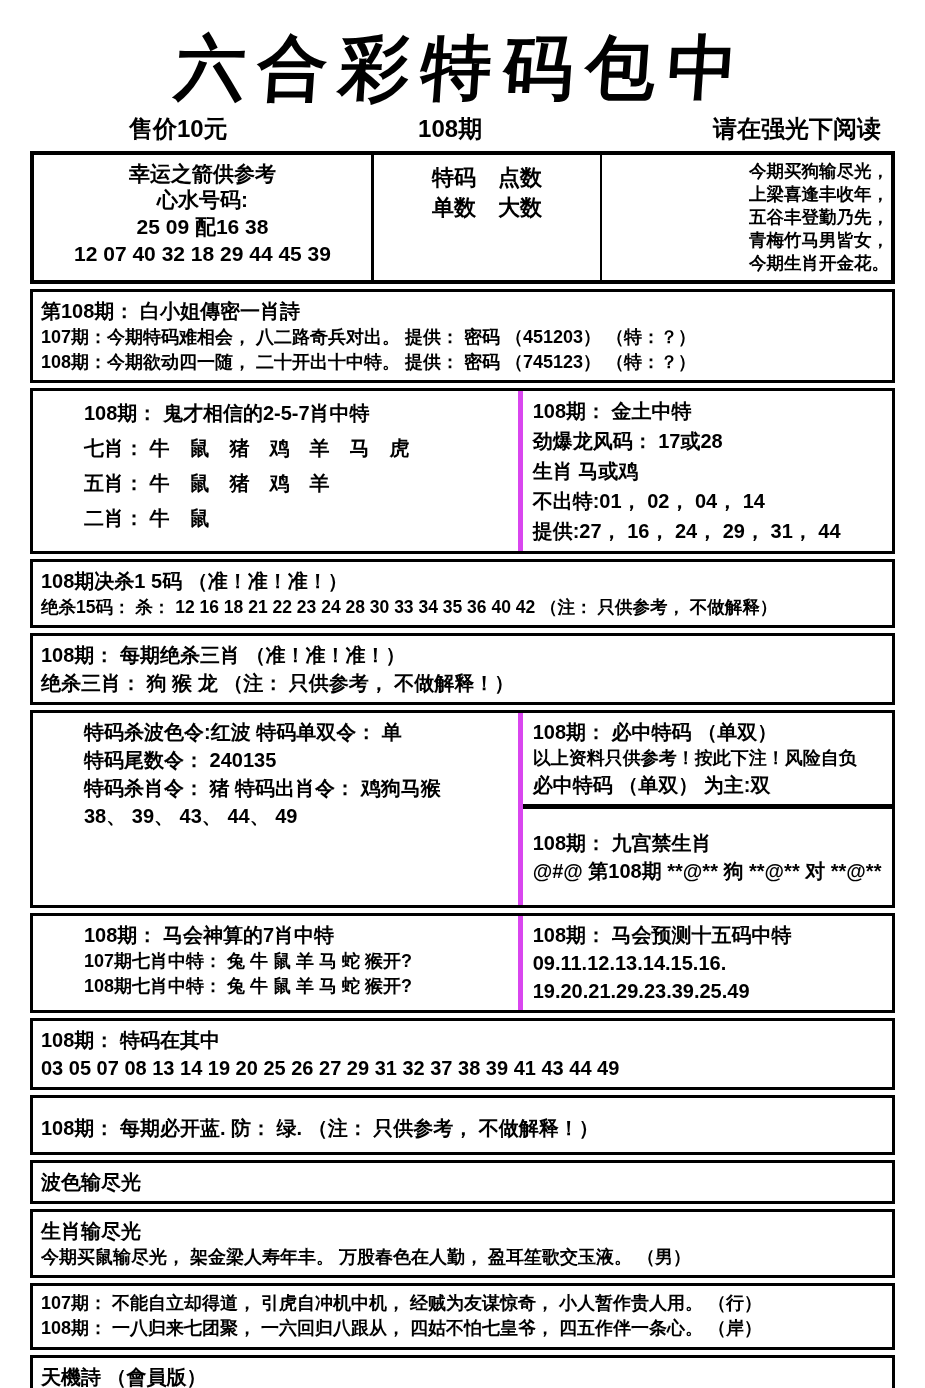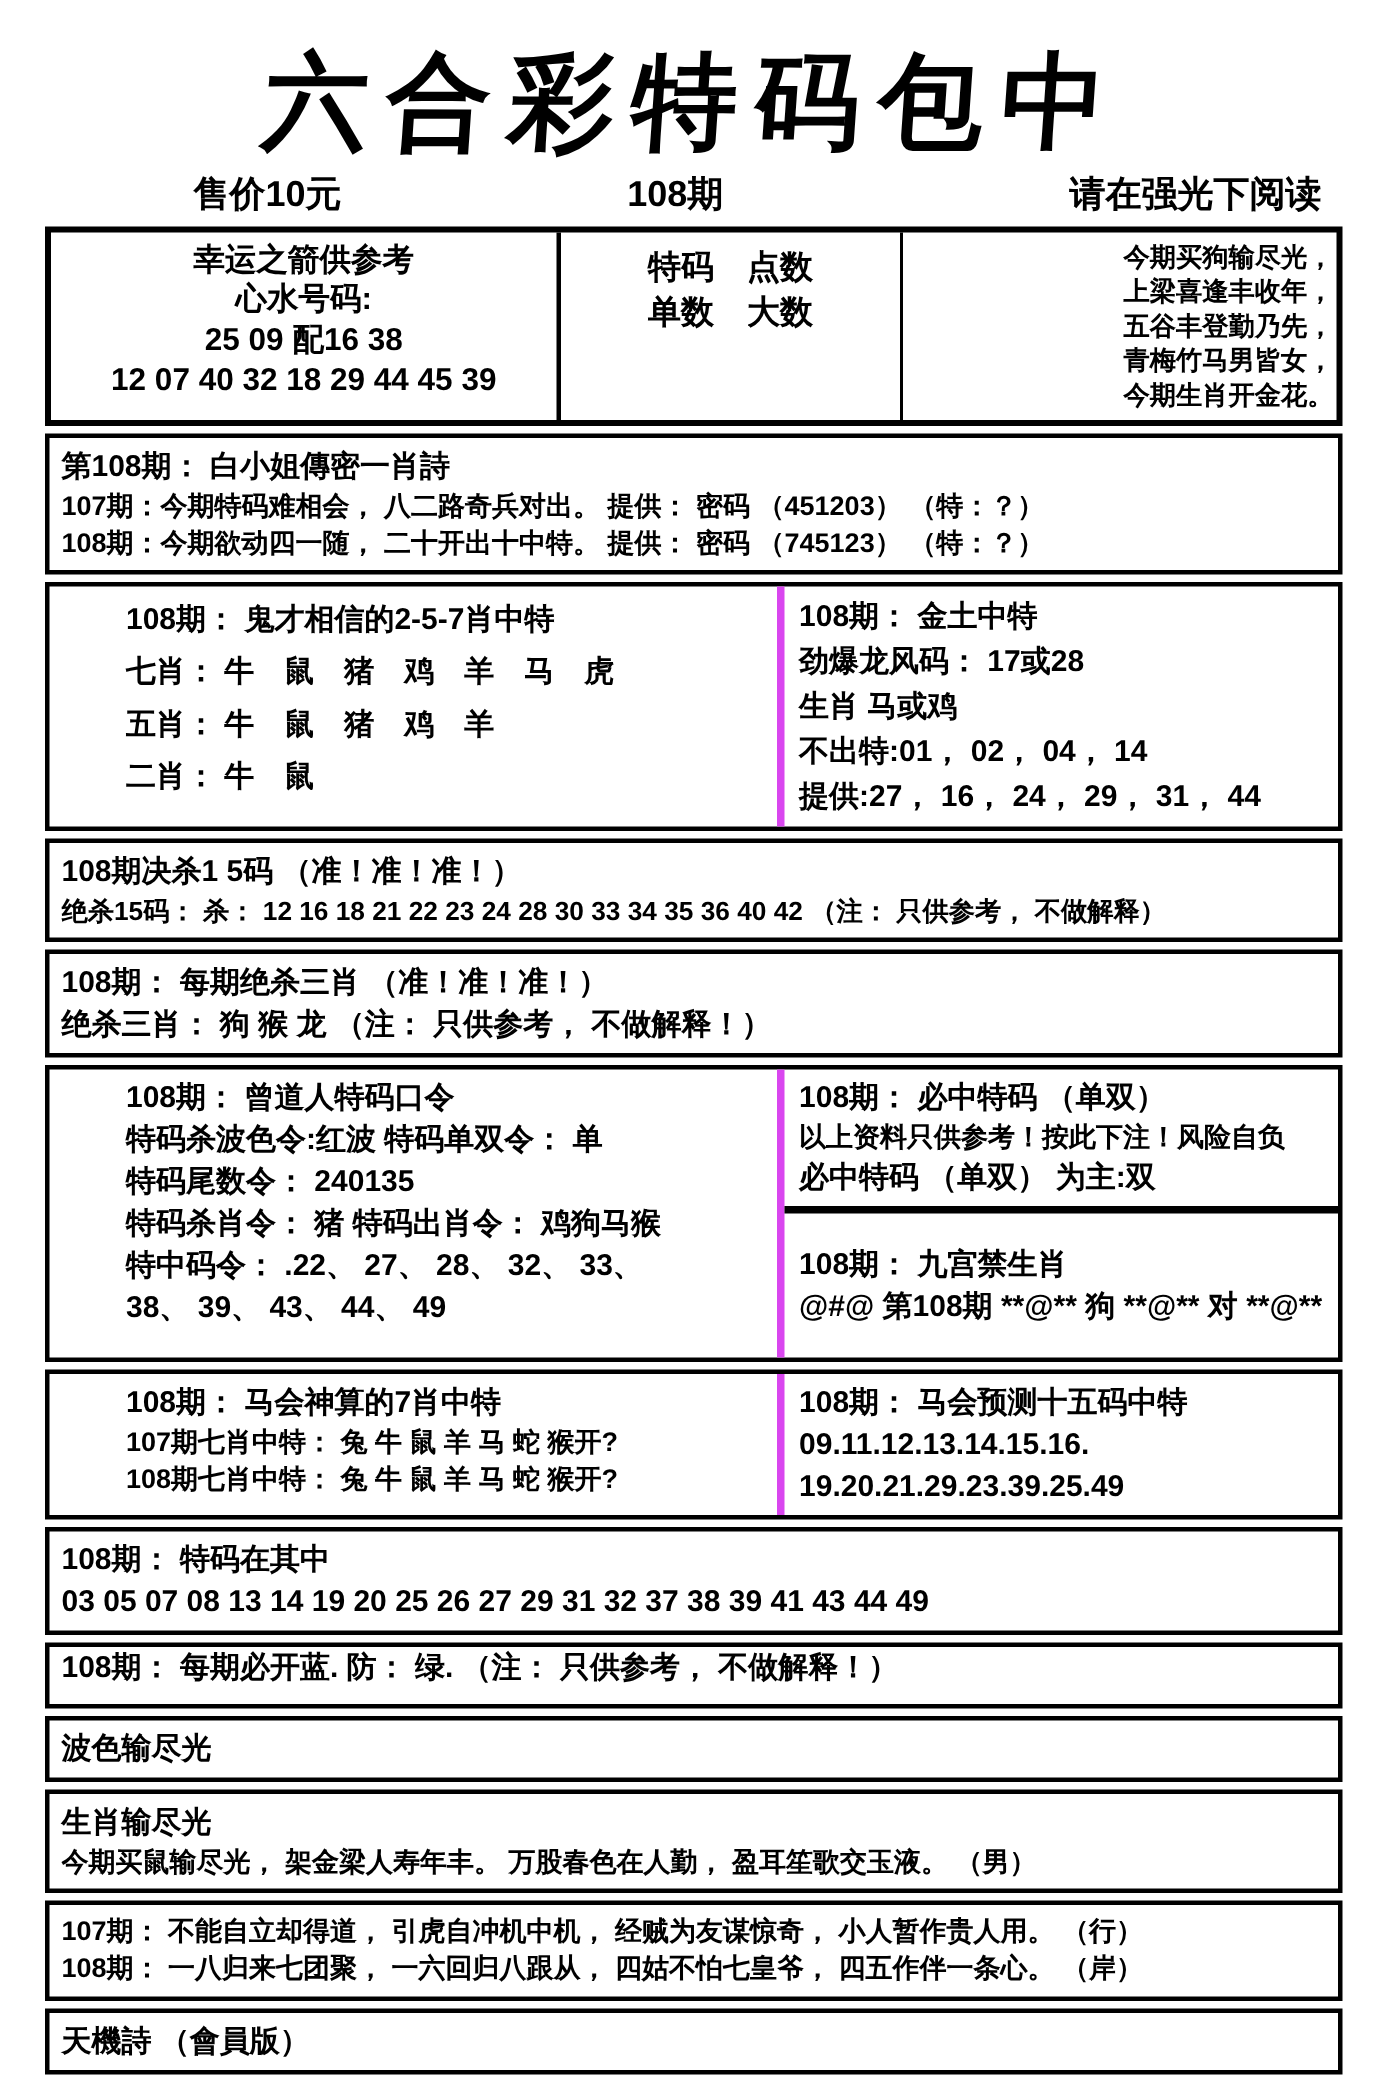--- a/index.html
+++ b/index.html
@@ -66,21 +66,21 @@
     width:52%;border-right:5px solid #d946ef;
     padding:5px 8px;box-sizing:border-box;margin-left:43px;
   }
   .twocol .right{flex:1;padding:5px 10px;box-sizing:border-box;}
   .xiao .left .ln{line-height:1.75;}
   .xiao .right .ln{line-height:1.5;}
   
   .cmd .right{padding:0;display:flex;flex-direction:column;}
   .cmd .right .rtop{padding:5px 10px;border-bottom:5px solid #000;flex:1;}
   .cmd .right .rbot{padding:20px 10px;}
-  .pad-v{padding-top:0;padding-bottom:10px;}
+  .pad-v{padding-top:16px;padding-bottom:10px;}
 </style>
 </head>
 <body>
 
 <div class="page">
 
   <div class="title">六合彩特码包中</div>
 
   <div class="subtitle-row">
     <span class="price">售价10元</span>
@@ -135,25 +135,23 @@
     <div class="ln tiny nowrap">绝杀15码： 杀： 12 16 18 21 22 23 24 28 30 33 34 35 36 40 42 （注： 只供参考， 不做解释）</div>
   </div>
 
   <div class="box">
     <div class="ln">108期： 每期绝杀三肖 （准！准！准！）</div>
     <div class="ln">绝杀三肖： 狗 猴 龙 （注： 只供参考， 不做解释！）</div>
   </div>
 
   <div class="box twocol cmd">
     <div class="left">
-      <div class="ln">108期： 曾道人特码口令</div>
       <div class="ln">特码杀波色令:红波 特码单双令： 单</div>
       <div class="ln">特码尾数令： 240135</div>
       <div class="ln">特码杀肖令： 猪 特码出肖令： 鸡狗马猴</div>
-      <div class="ln">特中码令： .22、 27、 28、 32、 33、</div>
       <div class="ln">38、 39、 43、 44、 49</div>
     </div>
     <div class="right">
       <div class="rtop">
         <div class="ln">108期： 必中特码 （单双）</div>
         <div class="ln small">以上资料只供参考！按此下注！风险自负</div>
         <div class="ln">必中特码 （单双） 为主:双</div>
       </div>
       <div class="rbot">
         <div class="ln">108期： 九宫禁生肖</div>

